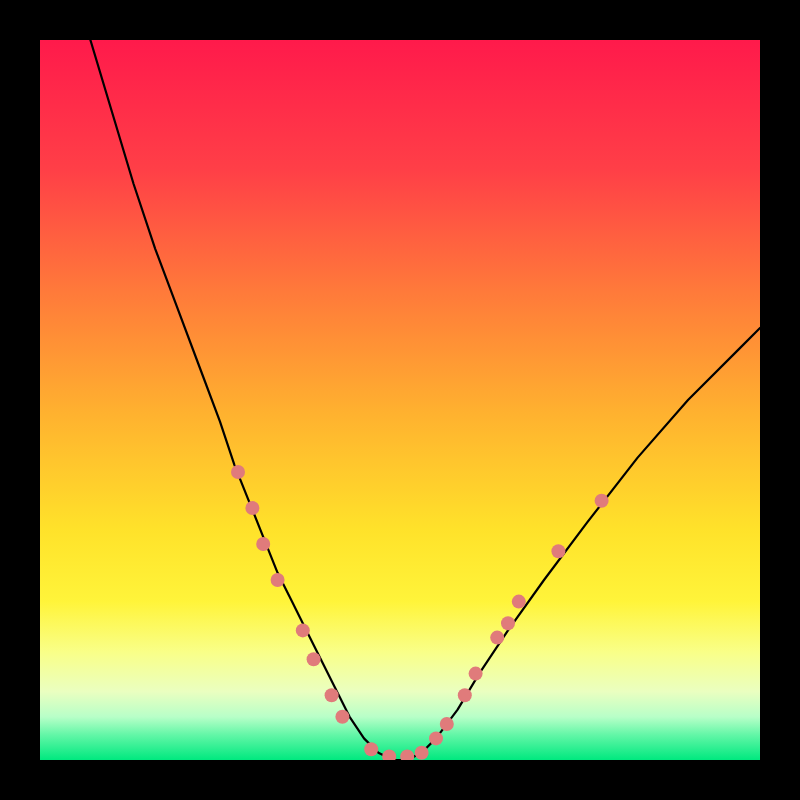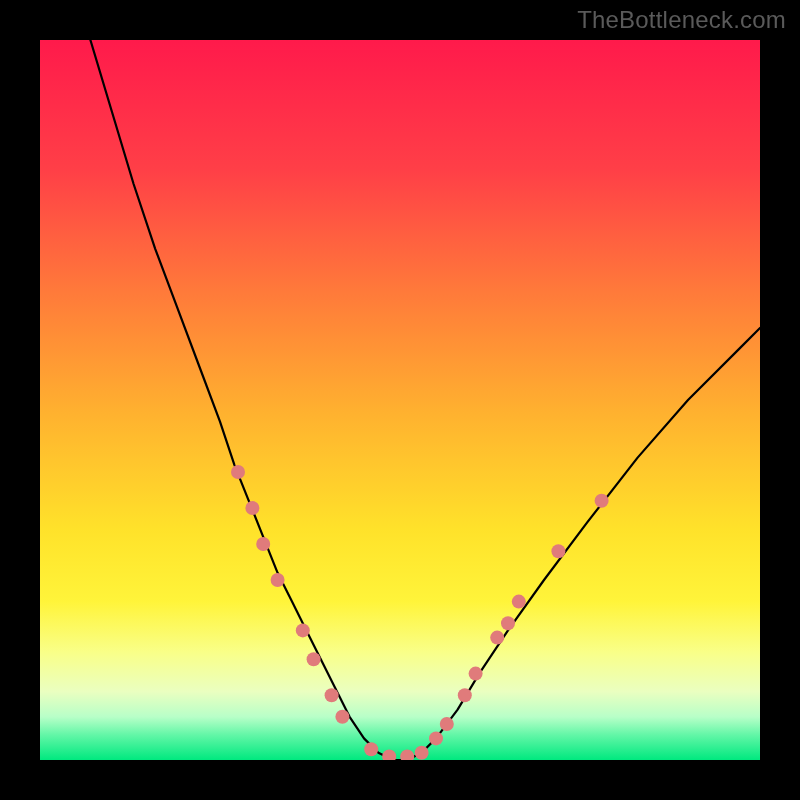--- a/index.html
+++ b/index.html
@@ -34,21 +34,20 @@
     font-size: 24px;
     font-weight: 500;
     letter-spacing: 0.2px;
     user-select: none;
   }
 </style>
 </head>
 <body>
 
 <div class="frame">
-  <div class="watermark">TheBottleneck.com</div>
   <svg class="plot" viewBox="0 0 720 720" preserveAspectRatio="none">
     <defs>
       <linearGradient id="bg-grad" x1="0" y1="0" x2="0" y2="1">
           <stop offset="0%" stop-color="#ff1a4b"></stop>
           <stop offset="18%" stop-color="#ff3f47"></stop>
           <stop offset="35%" stop-color="#ff7a3a"></stop>
           <stop offset="52%" stop-color="#ffb22f"></stop>
           <stop offset="68%" stop-color="#ffe22a"></stop>
           <stop offset="78%" stop-color="#fff43a"></stop>
           <stop offset="85%" stop-color="#f9ff88"></stop>

